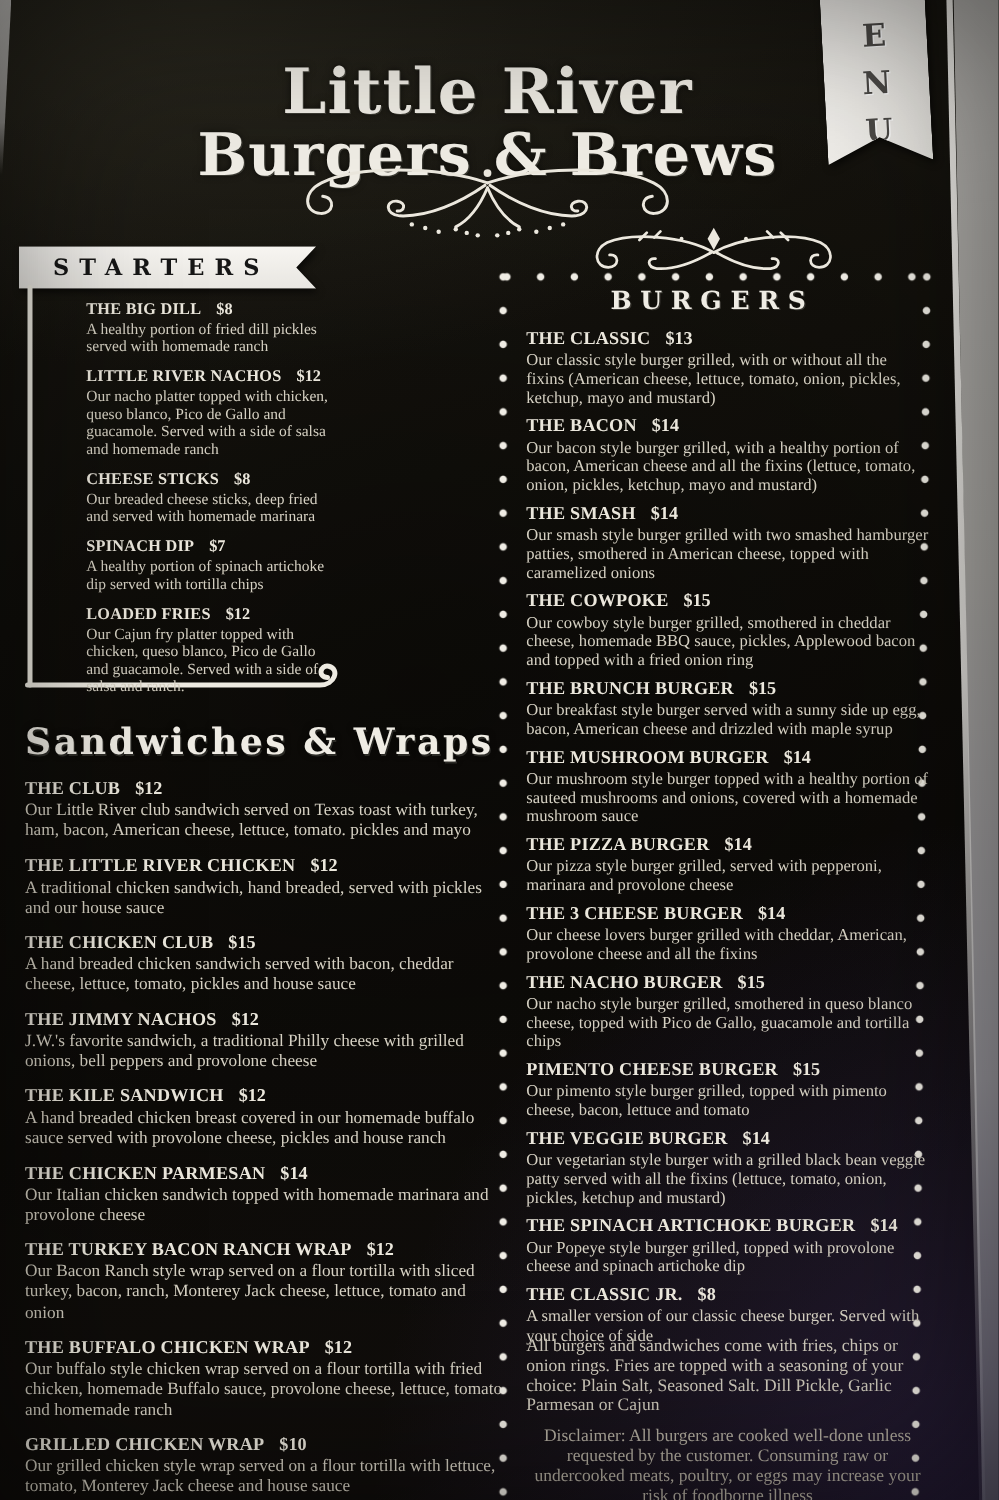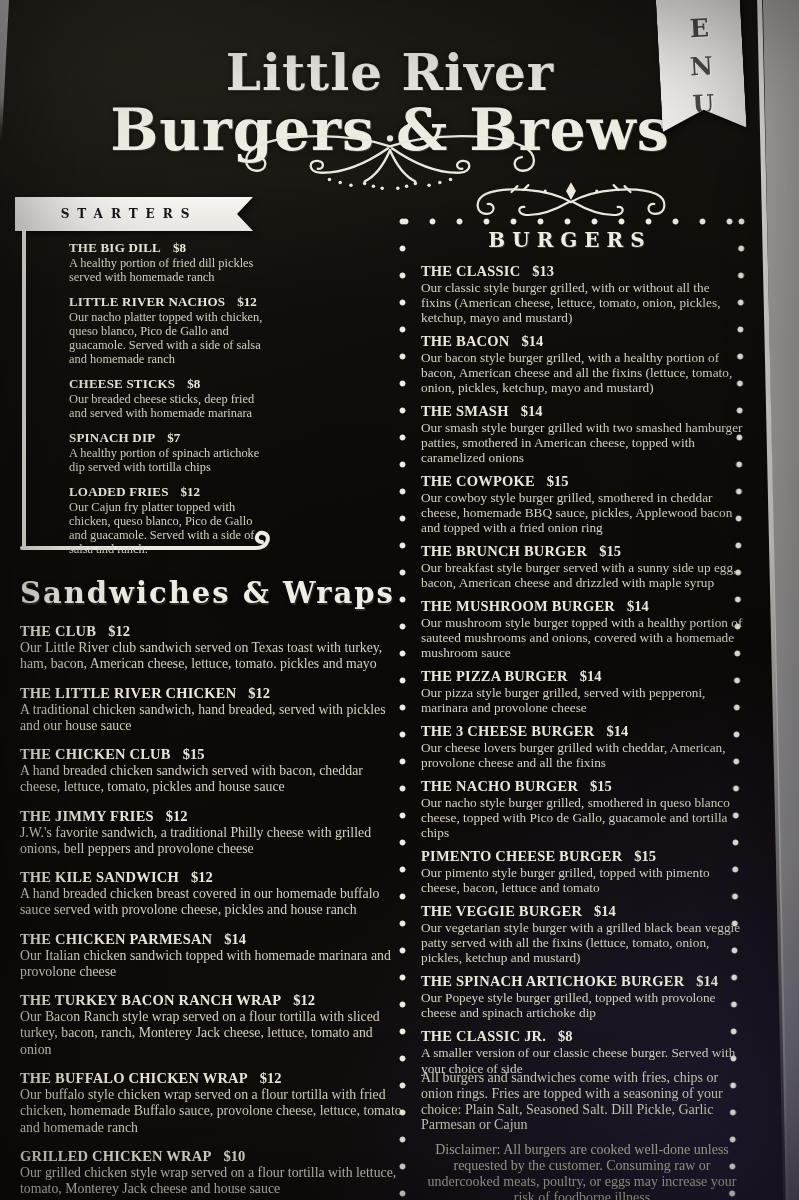--- a/index.html
+++ b/index.html
@@ -21,38 +21,38 @@
     background:linear-gradient(to bottom,#f3f1ec 0%,#dedcd8 45%,rgba(190,186,205,0.12) 95%);}
   .surface-left{position:absolute;top:0;left:0;width:9px;height:140px;
     background:linear-gradient(to bottom,#c6c4c0,#8e8c88 70%,rgba(70,68,64,0));
     clip-path:polygon(0 0,100% 0,20% 100%,0 100%);}
 
   
   .title{position:absolute;top:6px;left:0;width:780px;text-align:center;color:#f1eee6;
     font-family:"DejaVu Serif","Liberation Serif",serif;font-weight:700;
     text-shadow:1px 1px 0 rgba(130,128,118,0.35),0 0 6px rgba(0,0,0,0.6);margin-top:40px;}
   .title .l1{font-size:50px;line-height:1.08;letter-spacing:1px;}
-  .title .l2{font-size:57px;line-height:1.05;letter-spacing:1px;}
+  .title .l2{font-size:47px;line-height:1.05;letter-spacing:1px;}
   .flourish-header{position:absolute;top:126px;left:224px;width:332px;height:66px;}
 
   .ribbon-wrap{position:absolute;left:652px;top:-74px;filter:drop-shadow(2px 3px 3px rgba(0,0,0,0.55));}
   .ribbon{width:84px;height:204px;background:linear-gradient(100deg,#f6f4f0,#e9e7e2);
     transform:rotate(-3deg);transform-origin:top center;
     clip-path:polygon(0 0,100% 0,100% 100%,50% calc(100% - 20px),0 100%);
     display:flex;flex-direction:column;align-items:center;justify-content:flex-start;
     padding-top:84px;box-sizing:border-box;}
   .ribbon span{display:block;font-family:"DejaVu Serif",serif;font-size:25px;line-height:38px;
     color:#4c4a47;font-weight:600;text-shadow:1px 1px 0 #fff;}
 
   
   .banner-wrap{position:absolute;left:15px;top:197px;filter:drop-shadow(2px 3px 3px rgba(0,0,0,0.6));}
   .banner{width:238px;height:34px;background:linear-gradient(#f7f5f1,#e8e6e1);
     clip-path:polygon(0 0,100% 0,calc(100% - 16px) 50%,100% 100%,0 100%);
     display:flex;align-items:center;justify-content:center;}
-  .banner span{font-family:"DejaVu Serif",serif;font-size:12px;font-weight:600;color:#161616;
+  .banner span{font-family:"DejaVu Serif",serif;font-size:18px;font-weight:600;color:#161616;
     letter-spacing:8px;padding-right:10px;}
   .starters-frame{position:absolute;left:18px;top:228px;width:300px;height:335px;}
   .starters-list{position:absolute;left:39px;top:238px;width:232px;}
 
   
   .item{margin:0 0 8px 0;}
   .item-head{white-space:nowrap;}
   .item-name{font-weight:700;color:#ebe7dc;letter-spacing:0.2px;}
   .item-price{font-weight:700;color:#ebe7dc;margin-left:12px;}
   .item-desc{color:#d6d1c3;}
@@ -208,21 +208,21 @@
 
       <div class="item">
         <div class="item-head">
           <span class="item-name">THE CHICKEN CLUB</span><span class="item-price">$15</span>
         </div>
         <div class="item-desc">A hand breaded chicken sandwich served with bacon, cheddar cheese, lettuce, tomato, pickles and house sauce</div>
       </div>
 
       <div class="item">
         <div class="item-head">
-          <span class="item-name">THE JIMMY FRIES</span><span class="item-price">$12</span>
+          <span class="item-name">THE JIMMY NACHOS</span><span class="item-price">$12</span>
         </div>
         <div class="item-desc">J.W.'s favorite sandwich, a traditional Philly cheese with grilled onions, bell peppers and provolone cheese</div>
       </div>
 
       <div class="item">
         <div class="item-head">
           <span class="item-name">THE KILE SANDWICH</span><span class="item-price">$12</span>
         </div>
         <div class="item-desc">A hand breaded chicken breast covered in our homemade buffalo sauce served with provolone cheese, pickles and house ranch</div>
       </div>

